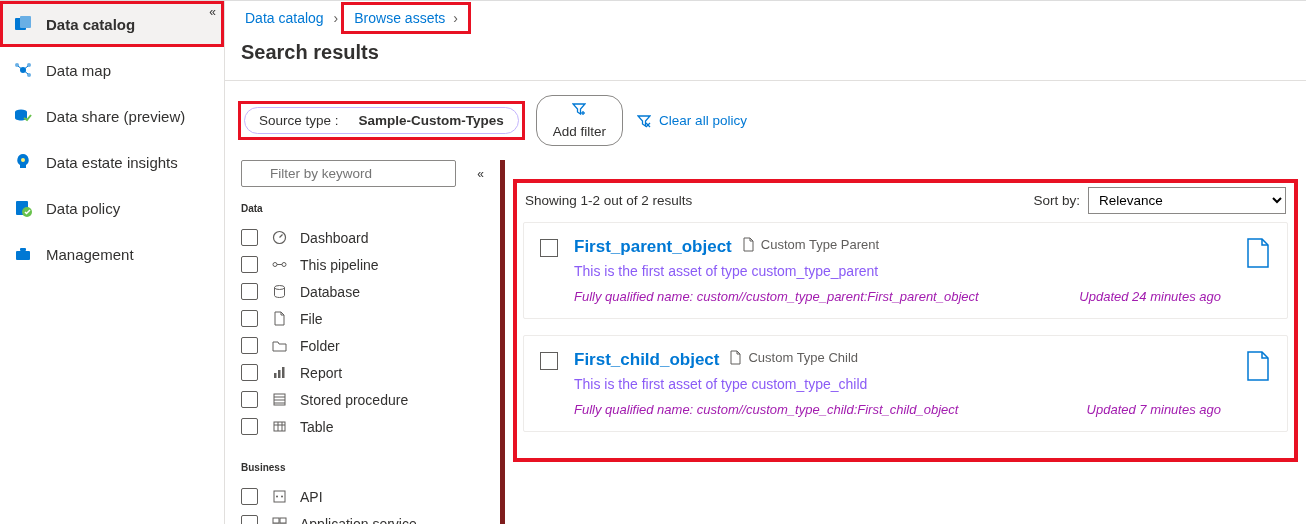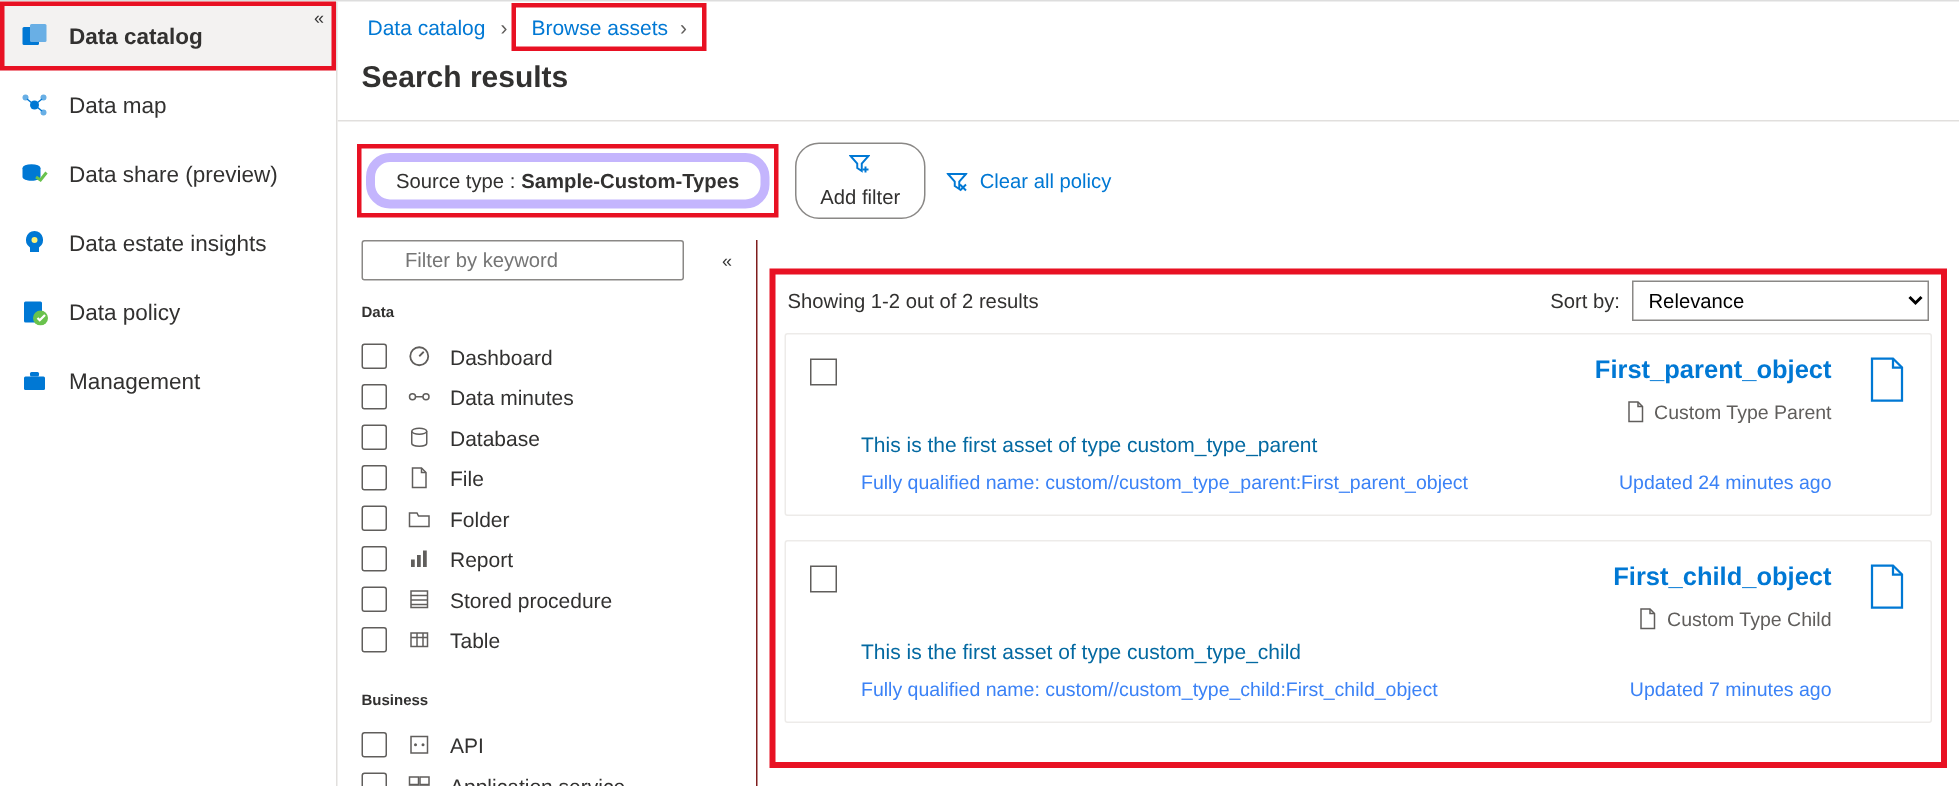--- a/index.html
+++ b/index.html
@@ -14,50 +14,50 @@
   .nav-item.highlight-box { outline: 3px solid #e81123; outline-offset: -3px; }
   
   .main { flex: 1; display: flex; flex-direction: column; }
   .breadcrumb { display: flex; align-items: center; gap: 2px; padding: 4px 16px 6px; font-size: 14px; }
   .breadcrumb a { color: #0078d4; text-decoration: none; padding: 2px 4px; cursor: pointer; }
   .breadcrumb .chev { color: #605e5c; padding: 0 4px; }
   .breadcrumb .boxed { outline: 3px solid #e81123; padding: 3px 6px; display: inline-flex; align-items: center; }
   .page-title { font-size: 20px; font-weight: 600; padding: 4px 16px 16px; border-bottom: 1px solid #e1dfdd; }
   .filters-row { display: flex; align-items: center; gap: 14px; padding: 14px 16px 14px; }
   .chip-wrap { outline: 3px solid #e81123; padding: 3px; }
-  .chip { border: 6px solid #c4b5fd; border-radius: 16px; padding: 5px 14px; font-size: 13.5px; display: inline-flex; align-items: center; gap: 4px; background: #fff; }
+  .chip { border: 1px solid #c4b5fd; border-radius: 16px; padding: 5px 14px; font-size: 13.5px; display: inline-flex; align-items: center; gap: 20px; background: #fff; }
   .chip b { font-weight: 600; }
   .pill-btn { border: 1px solid #8a8886; border-radius: 16px; padding: 6px 16px; background: #fff; display: inline-flex; align-items: center; gap: 8px; cursor: pointer; font-size: 13.5px; flex-direction: column; }
   .linkish { color: #0078d4; display: inline-flex; align-items: center; gap: 8px; cursor: pointer; font-size: 13.5px; }
   .content { display: flex; flex: 1; overflow: hidden; }
   
-  .fside { width: 280px; padding: 0 16px 16px 16px; border-right: 1px solid #7f1d1d; overflow: hidden; }
+  .fside { width: 280px; padding: 0 16px 16px 16px; border-right: 5px solid #7f1d1d; overflow: hidden; }
   .fside-top { display: flex; align-items: center; gap: 10px; margin-bottom: 16px; }
   .kw-input { flex: 1; border: 1px solid #8a8886; border-radius: 2px; padding: 5px 8px 5px 28px; font-size: 13.5px; color: #605e5c; background: #fff; position: relative; }
   .kw-wrap { position: relative; flex: 1; }
   .kw-wrap .fi { position: absolute; left: 7px; top: 50%; transform: translateY(-50%); }
   .fside-collapse { font-size: 12px; color: #333; cursor: pointer; }
   .fsec-h { font-weight: 600; font-size: 10px; margin: 6px 0 10px; }
   .frow { display: flex; align-items: center; gap: 12px; padding: 5px 0; cursor: pointer; }
   .fcb { width: 17px; height: 17px; border: 1px solid #605e5c; border-radius: 2px; flex: 0 0 17px; }
   .ficon { width: 18px; display: flex; justify-content: center; color: #605e5c; flex: 0 0 18px; }
   
   .results-wrap { flex: 1; padding: 8px 12px 12px 12px; overflow: auto; }
   .results-box { outline: 4px solid #e81123; padding: 2px 6px 10px 6px; margin-top: 15px; }
   .results-head { display: flex; align-items: center; justify-content: space-between; padding: 2px 2px 8px 2px; font-size: 13.5px; }
   .sort { display: flex; align-items: center; gap: 8px; }
   .sort select { width: 198px; padding: 4px 6px; border: 1px solid #8a8886; font-size: 13.5px; background: #fff; }
   .card { border: 1px solid #edebe9; border-radius: 2px; padding: 14px 16px; margin-bottom: 16px; background: #fff; display: flex; gap: 16px; }
   .card-cb { width: 18px; height: 18px; border: 1px solid #605e5c; margin-top: 2px; flex: 0 0 18px; }
   .card-body { flex: 1; }
-  .card-title-row { display: flex; align-items: flex-end; gap: 10px; margin-bottom: 6px; flex-direction: column; }
+  .card-title-row { display: flex; align-items: flex-start; gap: 10px; margin-bottom: 6px; }
   .asset-link { color: #0078d4; font-size: 17px; font-weight: 600; text-decoration: none; cursor: pointer; }
   .asset-type { color: #605e5c; font-size: 13px; display: inline-flex; align-items: center; gap: 6px; }
-  .card-desc { font-size: 14px; color: #0369a1; margin-bottom: 10px; }
-  .card-foot { display: flex; justify-content: space-between; font-size: 13px; color: #3b82f6; }
+  .card-desc { font-size: 14px; color: #8b5cf6; margin-bottom: 10px; }
+  .card-foot { display: flex; justify-content: space-between; font-size: 13px; color: #a21caf; font-style: italic; }
   .doc-ico { width: 26px; height: 32px; margin-left: 8px; }
   svg { display: block; }
 </style>
 </head>
 <body>
 
 <div class="root">
 
   <div class="nav">
     <div class="nav-collapse">«</div>
@@ -199,21 +199,21 @@
           </div>
         <div class="frow">
             <span class="fcb"></span>
             <span class="ficon">
               <svg width="15" height="15" viewBox="0 0 15 15">
                 <circle cx="3" cy="7.5" r="2" fill="none" stroke="#605e5c"></circle>
                 <circle cx="12" cy="7.5" r="2" fill="none" stroke="#605e5c"></circle>
                 <line x1="5" y1="7.5" x2="10" y2="7.5" stroke="#605e5c"></line>
               </svg>
             </span>
-            <span>Data minutes</span>
+            <span>This pipeline</span>
           </div>
         <div class="frow">
             <span class="fcb"></span>
             <span class="ficon">
               <svg width="15" height="15" viewBox="0 0 15 15">
                 <ellipse cx="7.5" cy="3.5" rx="5" ry="2" fill="none" stroke="#605e5c"></ellipse>
                 <path d="M2.5 3.5v8c0 1.1 2.2 2 5 2s5-.9 5-2v-8" fill="none" stroke="#605e5c"></path>
               </svg>
             </span>
             <span>Database</span>

